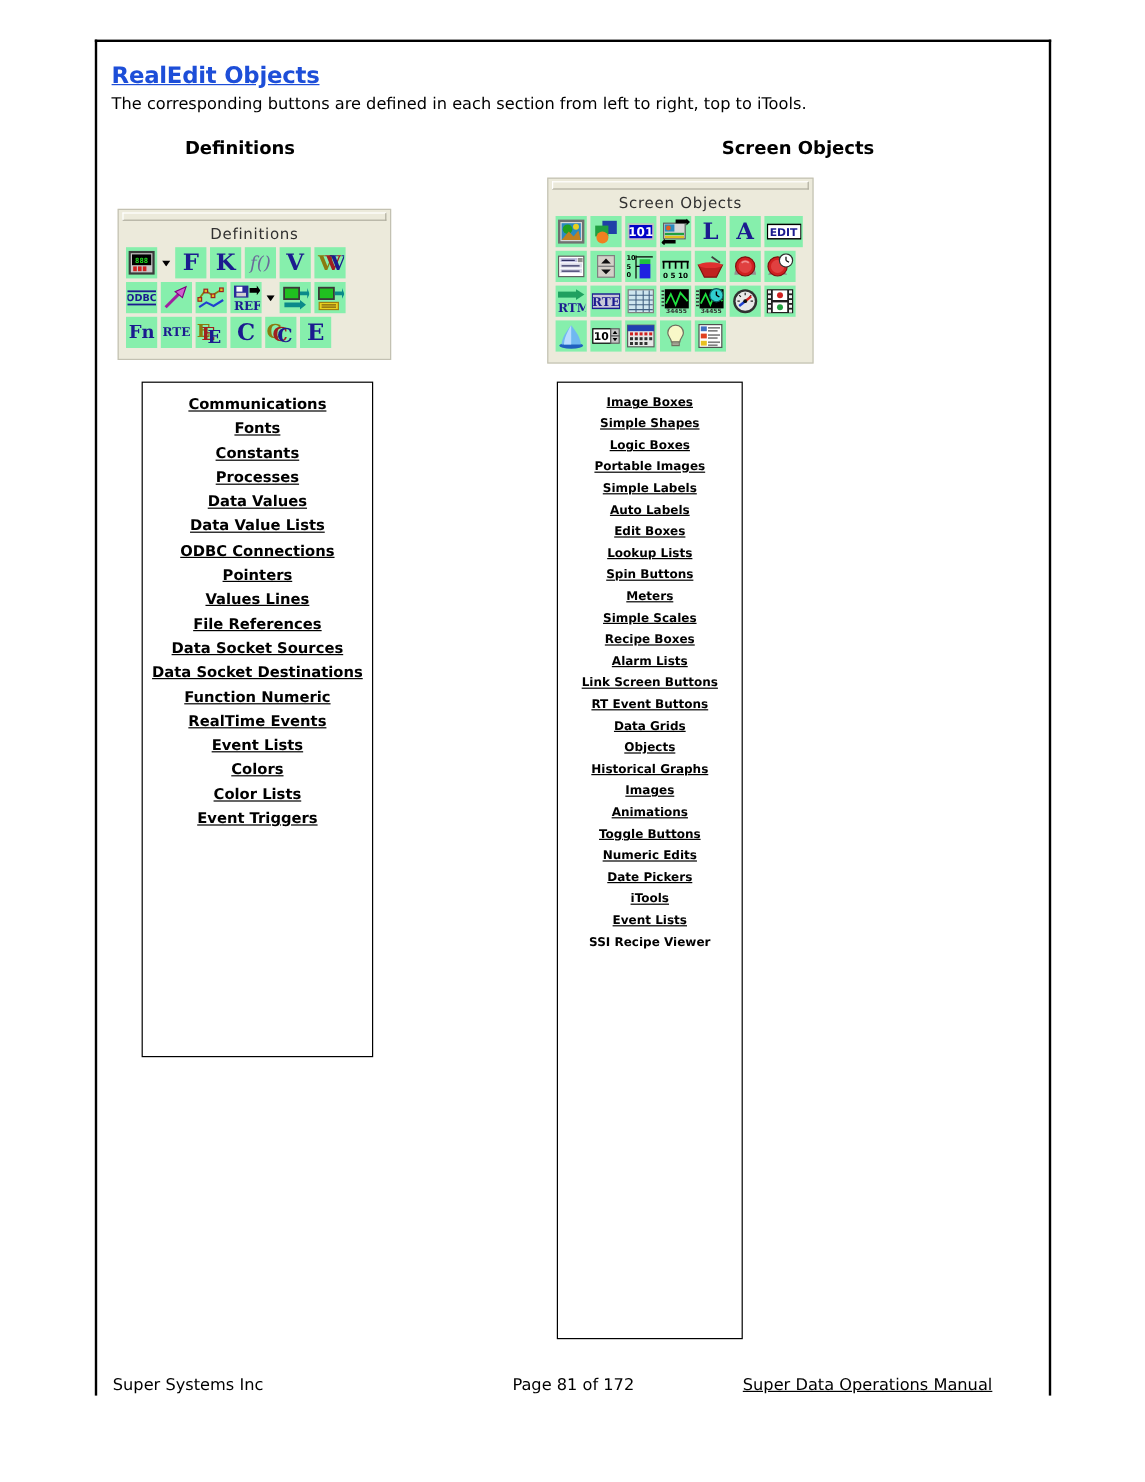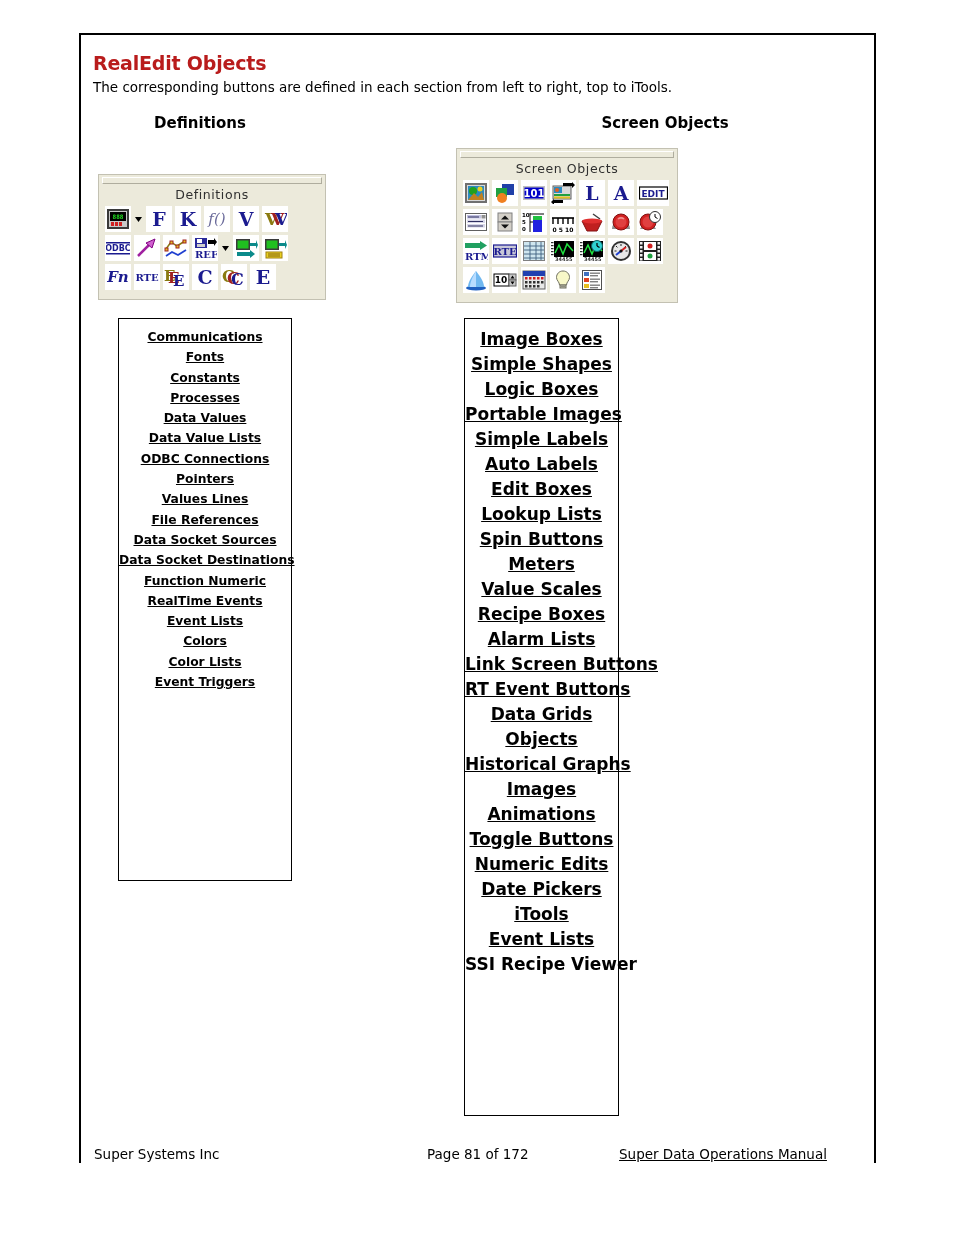--- a/index.html
+++ b/index.html
@@ -29,21 +29,22 @@
   }
 
   
   #doc-title {
     position: absolute;
     left: 93px;
     top: 52px;
     font-size: 19px;
     font-weight: bold;
     letter-spacing: -0.2px;
-    color: #b91c1c;
+    text-decoration: underline;
+    color: #1d4ed8;
     white-space: nowrap;
   }
   #doc-subtitle {
     position: absolute;
     left: 93px;
     top: 79px;
     font-size: 13.5px;
     color: #000;
     white-space: nowrap;
   }
@@ -86,21 +87,21 @@
   .toolbar-rows { padding: 0 6px 6px 6px; }
   .tb-row {
     display: flex;
     align-items: center;
     gap: 3px;
     margin-bottom: 3px;
   }
   .tb-btn {
     width: 26px;
     height: 26px;
-    background: #ffffff;
+    background: #86efac;
     border: 1px solid transparent;
     box-sizing: border-box;
     display: flex;
     align-items: center;
     justify-content: center;
     font-size: 15px;
     font-weight: bold;
     color: #1B1B8F;
     overflow: hidden;
     position: relative;
@@ -120,32 +121,32 @@
 
   
   .list-box {
     position: absolute;
     border: 1.5px solid #000;
     background: #ffffff;
     box-sizing: border-box;
     padding-top: 8px;
     text-align: center;
   }
-  #list-definitions { left: 118px; top: 318px; width: 174px; height: 563px; }
+  #list-definitions { left: 118px; top: 318px; width: 193px; height: 563px; }
   #list-screen-objects { left: 464px; top: 318px; width: 155px; height: 798px; }
   .list-item {
     font-size: 12.3px;
     font-weight: bold;
     color: #000;
     white-space: nowrap;
     line-height: 1;
     padding: 4px 0;
   }
   .list-item.underlined { text-decoration: underline; }
-  #list-screen-objects .list-item { font-size: 17px; }
+  #list-screen-objects .list-item { font-size: 10px; }
 
   
   #footer {
     position: absolute;
     left: 85px;
     top: 1146px;
     width: 790px;
     font-size: 13.5px;
     color: #000;
   }
@@ -260,21 +261,21 @@
           <path d="M16 6 L22 6 L22 3 L24 8 L22 12 L22 9 L16 9 Z" fill="#0a8a8a"></path>
           <rect x="3" y="15" width="16" height="6" fill="#e8d020" stroke="#a08010"></rect>
           <line x1="5" y1="17" x2="17" y2="17" stroke="#806010" stroke-width="1"></line>
           <line x1="5" y1="19" x2="17" y2="19" stroke="#806010" stroke-width="1"></line>
         </svg>
       </div>
     </div>
 
     <div class="tb-row">
       <div class="tb-btn">
-        <span style="font-size:15px;font-style:italic;color:#1B1B8F;font-family:'DejaVu Serif',serif;font-weight:bold;">Fn</span>
+        <span style="font-size:15px;color:#1B1B8F;font-family:'DejaVu Serif',serif;font-weight:bold;">Fn</span>
       </div>
       <div class="tb-btn">
         <span style="font-size:10px;font-weight:bold;color:#1B1B8F;font-family:'DejaVu Serif',serif;">RTE</span>
       </div>
       <div class="tb-btn">
         <svg width="24" height="22" viewBox="0 0 24 22">
           <text x="0" y="15" font-size="15" font-weight="bold" fill="#8a7a10" font-family="DejaVu Serif, serif">E</text>
           <text x="4" y="17" font-size="15" font-weight="bold" fill="#a02020" font-family="DejaVu Serif, serif">E</text>
           <text x="9" y="20" font-size="15" font-weight="bold" fill="#1B1B8F" font-family="DejaVu Serif, serif">E</text>
         </svg>
@@ -620,21 +621,21 @@
   <div class="list-item underlined">Image Boxes</div>
   <div class="list-item underlined">Simple Shapes</div>
   <div class="list-item underlined">Logic Boxes</div>
   <div class="list-item underlined">Portable Images</div>
   <div class="list-item underlined">Simple Labels</div>
   <div class="list-item underlined">Auto Labels</div>
   <div class="list-item underlined">Edit Boxes</div>
   <div class="list-item underlined">Lookup Lists</div>
   <div class="list-item underlined">Spin Buttons</div>
   <div class="list-item underlined">Meters</div>
-  <div class="list-item underlined">Value Scales</div>
+  <div class="list-item underlined">Simple Scales</div>
   <div class="list-item underlined">Recipe Boxes</div>
   <div class="list-item underlined">Alarm Lists</div>
   <div class="list-item underlined">Link Screen Buttons</div>
   <div class="list-item underlined">RT Event Buttons</div>
   <div class="list-item underlined">Data Grids</div>
   <div class="list-item underlined">Objects</div>
   <div class="list-item underlined">Historical Graphs</div>
   <div class="list-item underlined">Images</div>
   <div class="list-item underlined">Animations</div>
   <div class="list-item underlined">Toggle Buttons</div>

